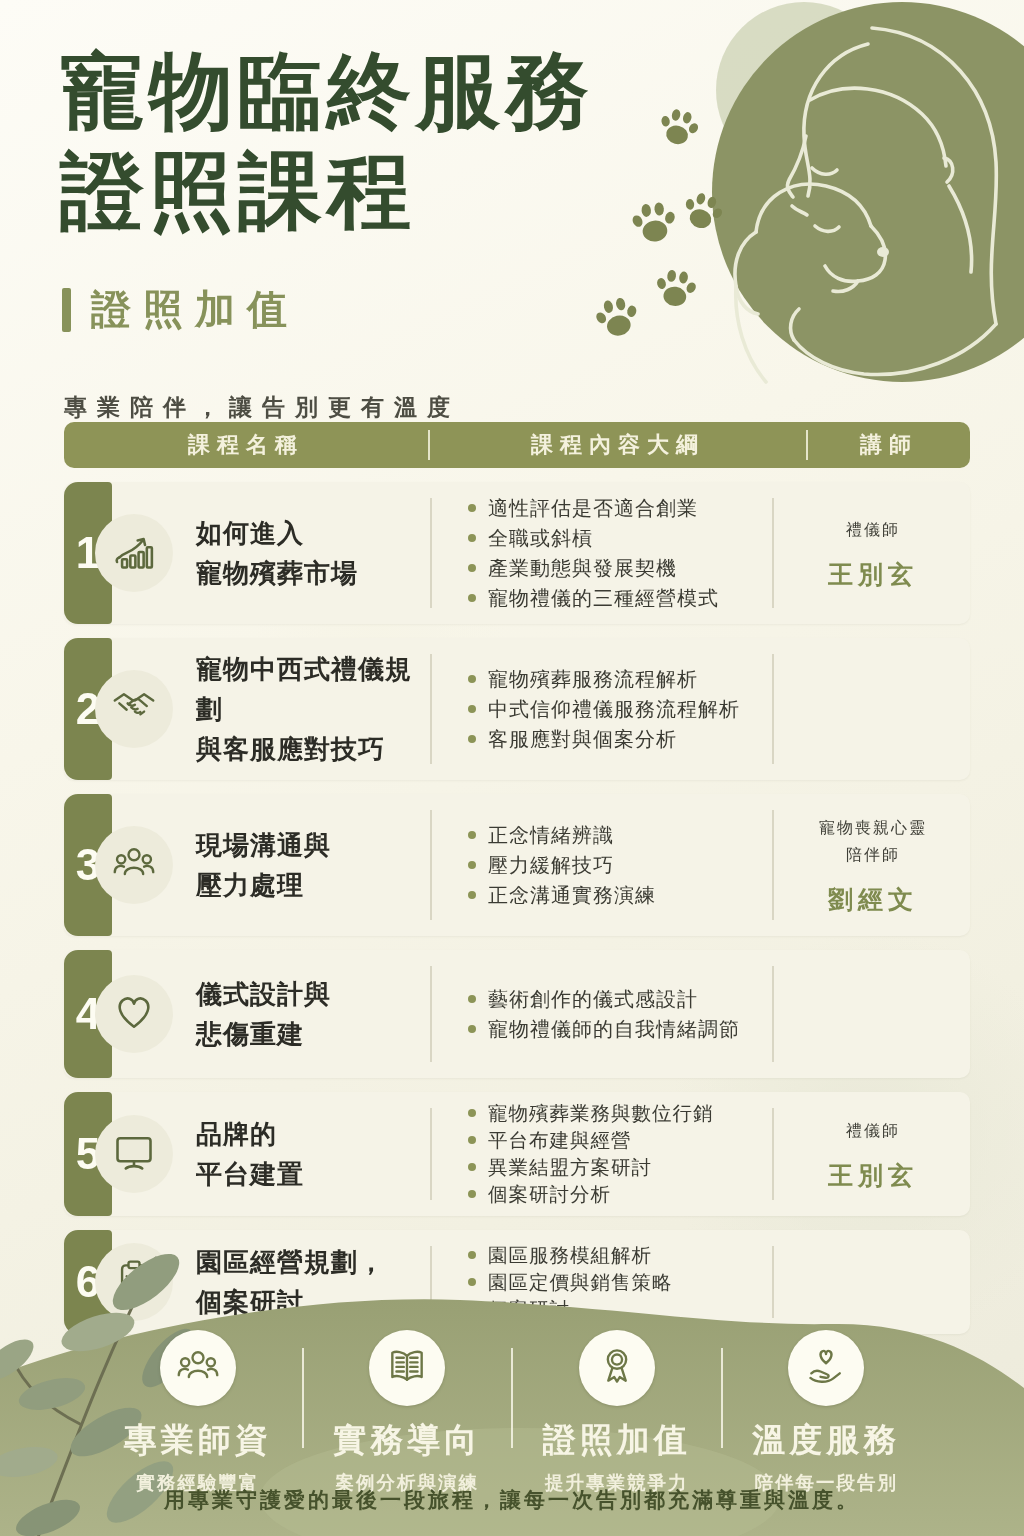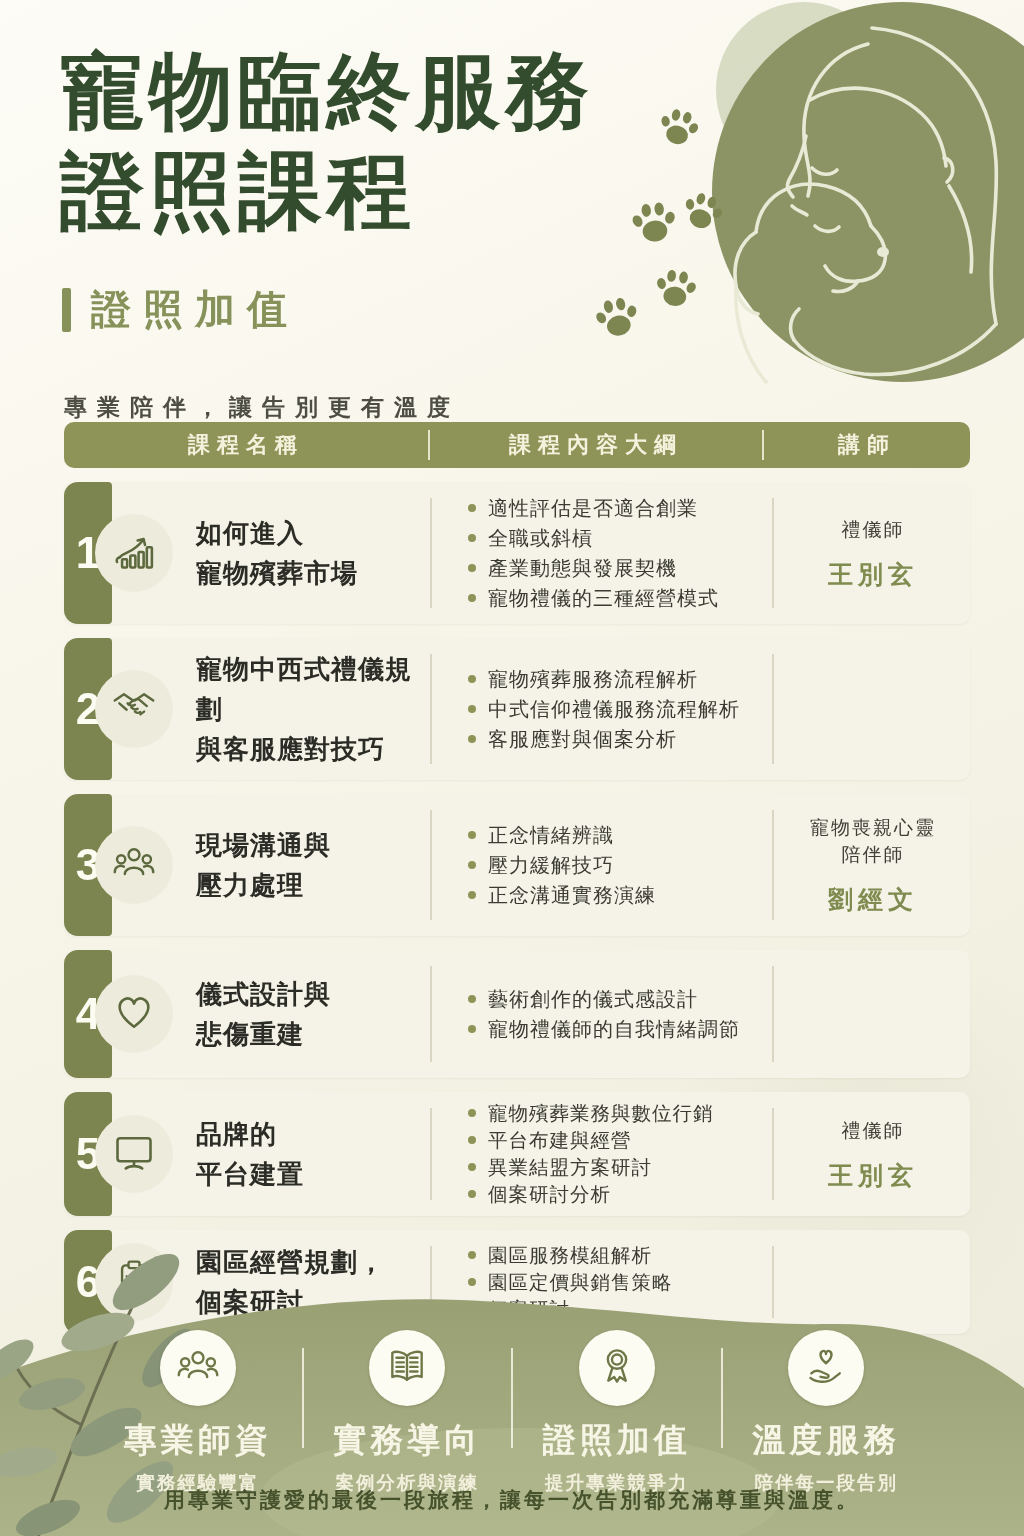--- a/index.html
+++ b/index.html
@@ -36,42 +36,42 @@
   .paw.p4{left:652px;top:264px;width:48px;transform:rotate(8deg);}
   .paw.p5{left:592px;top:292px;width:50px;transform:rotate(-12deg);}
 
   
   #hero-ill{position:absolute;right:0;top:0;}
 
   
   #course-table{position:absolute;left:64px;top:422px;width:906px;display:flex;flex-direction:column;gap:14px;}
   .thead{height:46px;background:var(--header-bar);border-radius:10px;display:flex;align-items:center;}
   .th{color:var(--cream);font-size:22px;font-weight:bold;letter-spacing:7px;text-align:center;}
-  .th.c1{width:364px;} .th.c2{width:332px;} .th.c3{flex:1;}
+  .th.c1{width:364px;} .th.c2{width:376px;} .th.c3{flex:1;}
   .th-div{width:2px;height:30px;background:rgba(245,243,222,.85);}
   .row{position:relative;background:var(--row-bg);border-radius:10px;box-shadow:0 1px 2px rgba(120,115,90,.08);}
   .row-tab{position:absolute;left:0;top:0;bottom:0;width:48px;background:var(--olive-deep);
     border-radius:14px 4px 4px 14px;display:flex;align-items:center;justify-content:center;}
   .row-num{color:#fdfcf2;font-size:44px;font-weight:bold;}
   .row-circle{position:absolute;left:31px;top:50%;transform:translateY(-50%);width:78px;height:78px;
     border-radius:50%;background:#edebdb;display:flex;align-items:center;justify-content:center;}
   .row-circle svg{width:44px;height:44px;}
   .title-col{position:absolute;left:132px;top:0;bottom:0;width:228px;display:flex;align-items:center;}
   .row-title{font-size:26px;font-weight:bold;color:#2c2c26;line-height:40px;letter-spacing:1px;white-space:pre-line;}
   .vdiv{position:absolute;top:16px;bottom:16px;width:1.5px;background:var(--divider);}
   .vdiv.d1{left:366px;} .vdiv.d2{left:708px;}
   .bullets-col{position:absolute;left:388px;top:0;bottom:0;width:312px;display:flex;align-items:center;}
   .bullets{list-style:none;margin:12px;padding:0;}
   .bullets li{position:relative;padding-left:24px;font-size:20px;color:#3b3b33;line-height:30px;letter-spacing:1px;}
   .row.tight .bullets li{line-height:27px;font-size:19.5px;}
   .bullets li::before{content:"";position:absolute;left:4px;top:11px;width:8px;height:8px;border-radius:50%;background:#8c9457;}
   .row.tight .bullets li::before{top:9px;}
   .instr-col{position:absolute;left:712px;top:0;bottom:0;width:194px;display:flex;flex-direction:column;
     align-items:center;justify-content:center;text-align:center;}
-  .instr-label{font-size:19px;color:#3f3f37;line-height:27px;letter-spacing:2px;white-space:pre-line;}
+  .instr-label{font-size:16px;color:#3f3f37;line-height:27px;letter-spacing:2px;white-space:pre-line;}
   .instr-name{font-size:25px;font-weight:bold;color:var(--name-green);letter-spacing:5px;margin-top:15px;}
 
   
   #bottom-wave{position:absolute;left:0;top:1288px;width:1024px;height:248px;}
   #features{position:absolute;left:94px;top:1330px;width:836px;display:flex;align-items:flex-start;}
   .feature{flex:1;display:flex;flex-direction:column;align-items:center;}
   .feat-circle{width:76px;height:76px;border-radius:50%;background:#fdfcf2;display:flex;align-items:center;justify-content:center;box-shadow:0 1px 3px rgba(70,75,45,.25);}
   .feat-circle svg{width:44px;height:44px;}
   .feat-title{margin-top:12px;font-size:33px;font-weight:bold;color:#f7f5e5;letter-spacing:4px;}
   .feat-sub{margin-top:7px;font-size:18.5px;color:#f2f0dd;letter-spacing:2px;font-weight:bold;}

